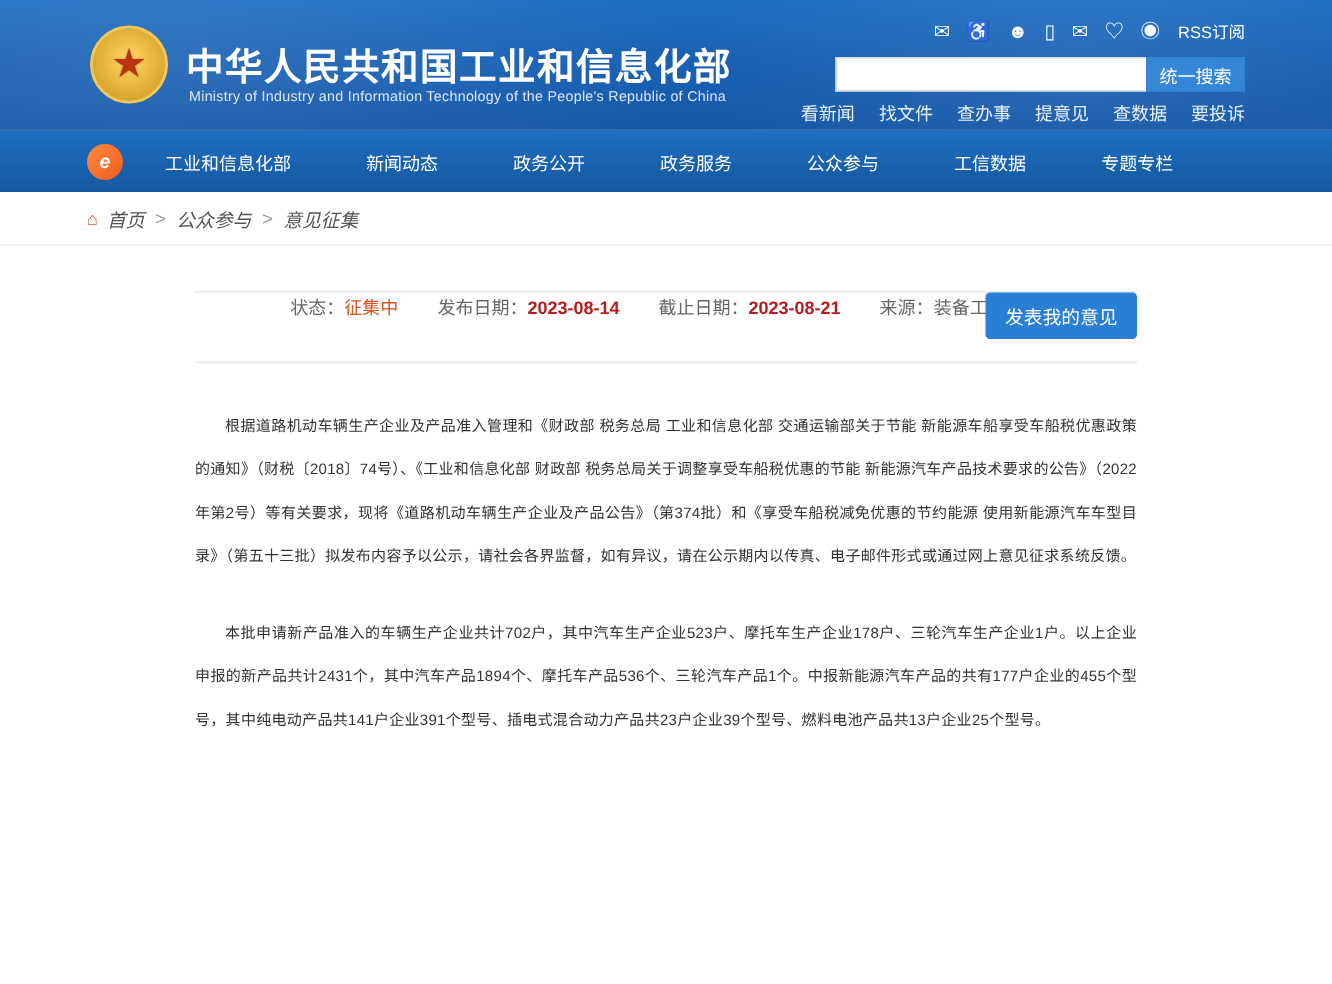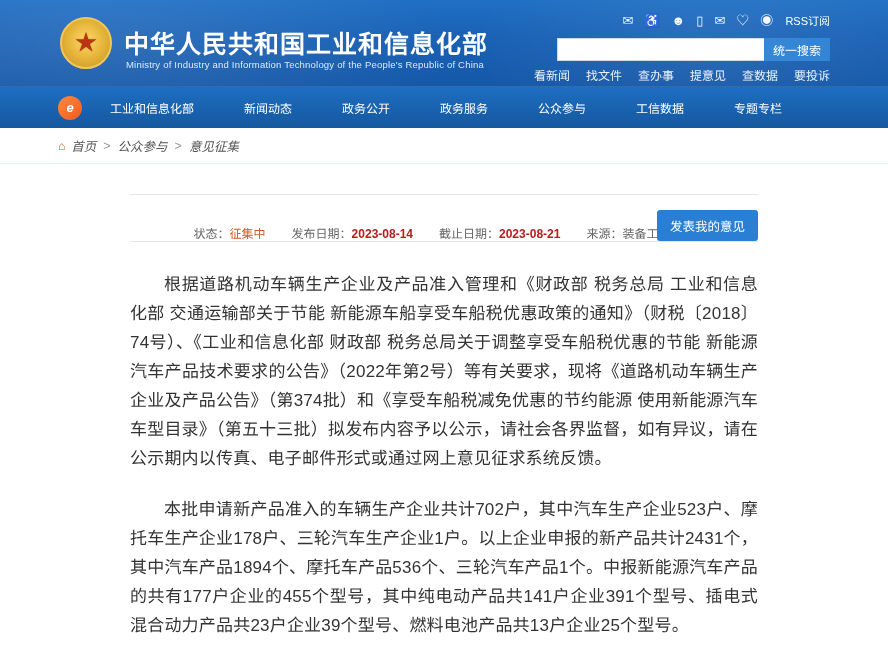--- a/index.html
+++ b/index.html
@@ -187,21 +187,21 @@
     line-height: 32px;
     padding-top: 38px;
     letter-spacing: 0.3px;
   }
   .meta {
     margin-top: 30px;
     border-top: 1px solid #e6e6e6;
     border-bottom: 1px solid #e6e6e6;
     height: 48px;
     display: flex;
-    align-items: flex-end;
+    align-items: flex-start;
     justify-content: center;
     gap: 26px;
     font-size: 12px;
     color: #666;
     position: relative;
   }
   .meta .item { white-space: nowrap; }
   .meta .item b { font-weight: bold; color: #b91c1c; }
   .meta .status-val { color: #d9541e; }
   .opinion-btn {
@@ -210,21 +210,21 @@
     background: #2a7fd4;
     color: #ffffff;
     font-size: 12.5px;
     border: none;
     border-radius: 3px;
     padding: 6px 13px;
     cursor: pointer;
     font-family: "Liberation Sans", sans-serif;
   }
   .body p {
-    font-size: 17px;
+    font-size: 10px;
     line-height: 29px;
     color: #333;
     margin: 22px 0 0 0;
     text-indent: 2em;
     text-align: justify;
     letter-spacing: 0.2px;
   }
   .body p:first-child { margin-top: 28px; }
 </style>
 </head>

